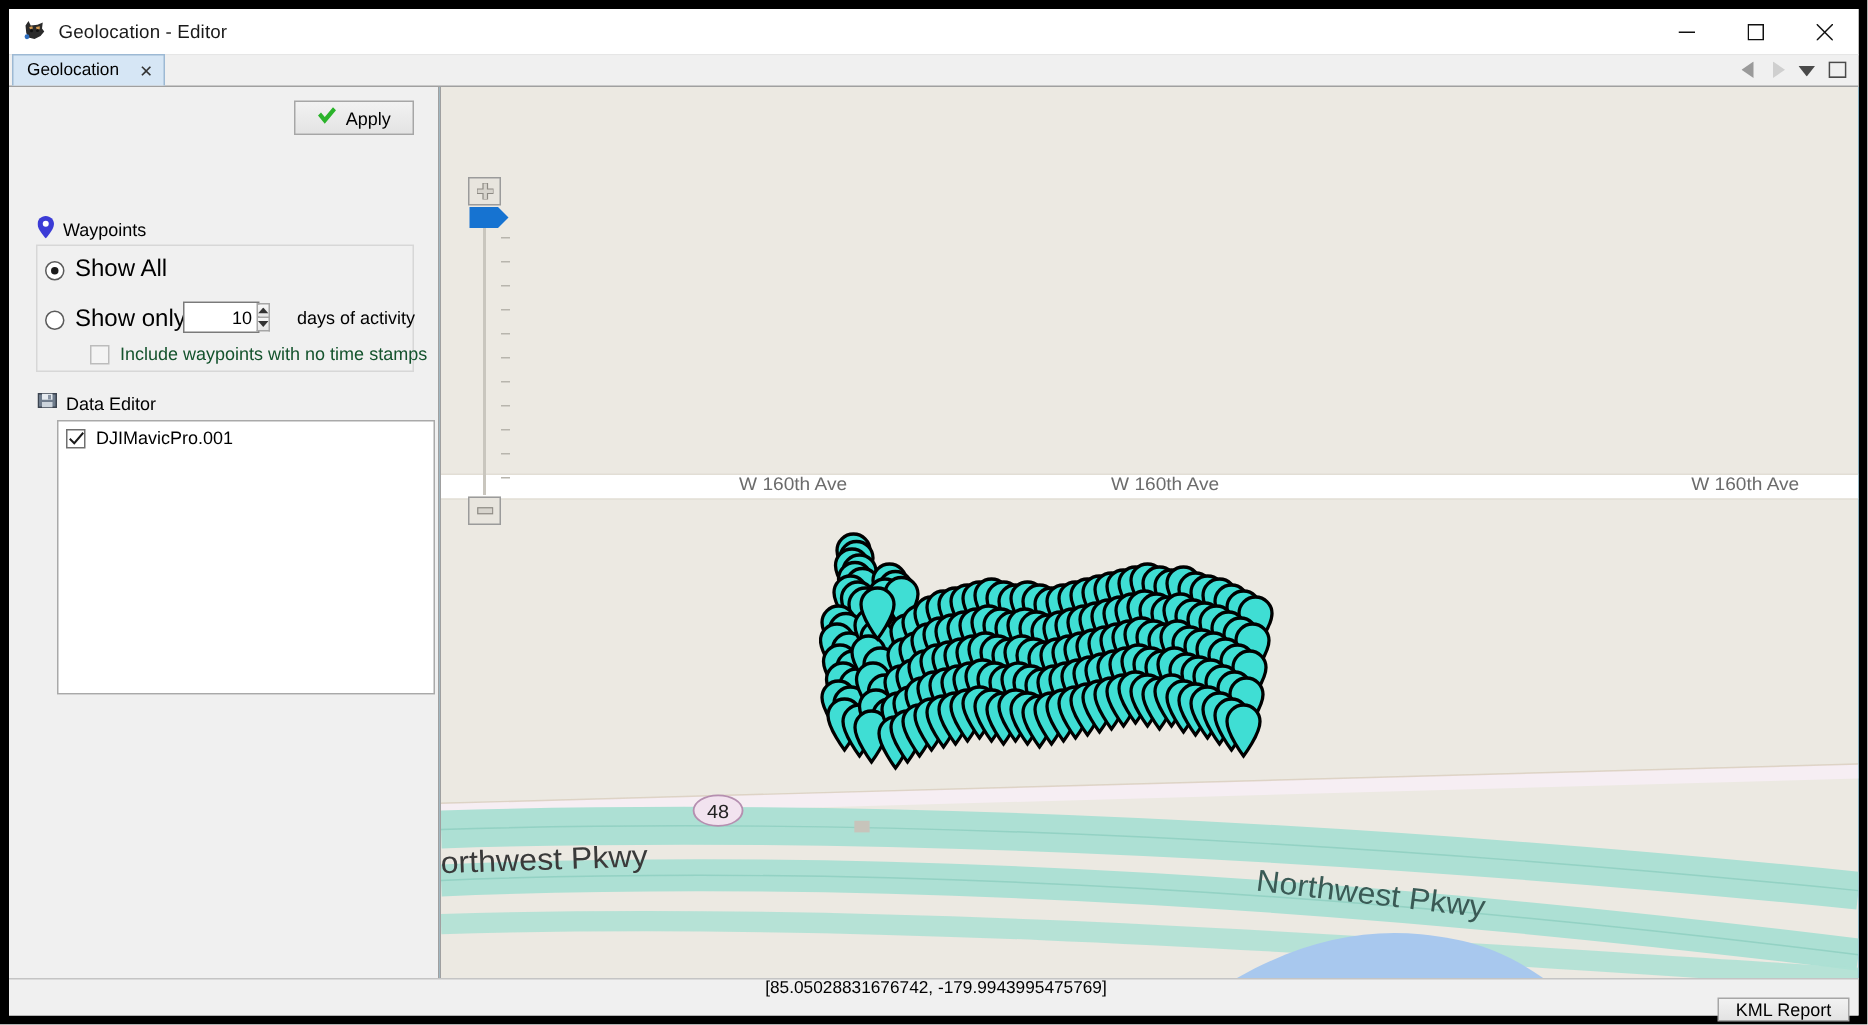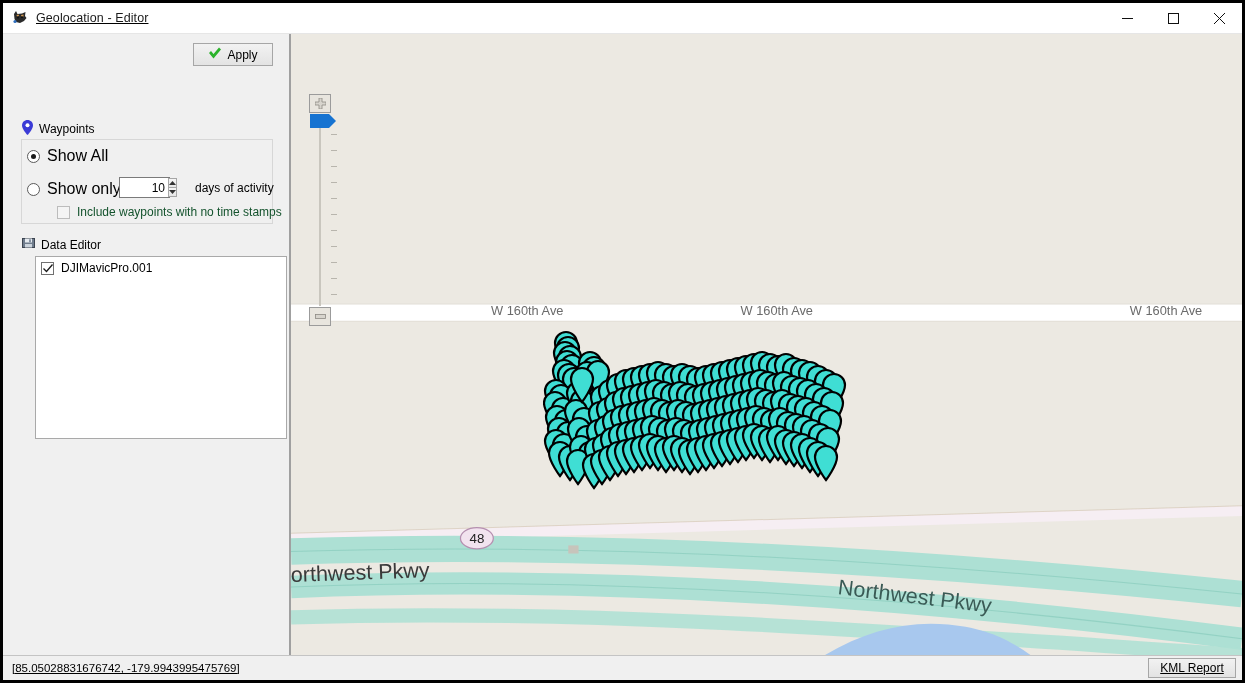--- a/index.html
+++ b/index.html
@@ -9,22 +9,22 @@
     overflow: hidden;
     font-family: "Liberation Sans", sans-serif;
     font-size: 12px;
     color: #000;
     background: #f0f0f0;
   }
   .window {
     position: relative;
     width: 1245px; height: 683px;
     background: #f0f0f0;
-    border: 3px solid #000000;
-    display: flex; flex-direction: column; text-decoration: underline;
+    border: 6px solid #000000;
+    display: flex; flex-direction: column;
   }
 
   
   .titlebar {
     height: 31px; min-height: 31px;
     background: #ffffff;
     display: flex; align-items: center;
     border-bottom: 1px solid #e6e6e6;
   }
   .title-icon { width: 16px; height: 16px; margin: 0 8px 0 9px; position: relative; flex: 0 0 auto; }
@@ -186,20 +186,21 @@
   .zoom-minus { position: absolute; left: 0; top: 213px; }
 
   
   .statusbar {
     height: 25px; min-height: 25px;
     background: #f0f0f0;
     border-top: 1px solid #c4c4c4;
     display: flex; align-items: center;
     padding: 0 6px 0 9px;
     font-size: 11.5px;
+    flex-direction: column;
   }
   .kml-btn { margin-left: auto; width: 88px; height: 20px; }
   .pin-cluster { position: absolute; }
 </style>
 </head>
 <body>
 
 <div class="window">
 
   <div class="titlebar">
@@ -227,20 +228,48 @@
       </div>
       <div class="win-btn close">
         <svg width="11" height="11" viewBox="0 0 11 11">
             <line x1="0" y1="0" x2="11" y2="11" stroke="currentColor" stroke-width="1"></line>
             <line x1="11" y1="0" x2="0" y2="11" stroke="currentColor" stroke-width="1"></line>
           </svg>
       </div>
     </div>
   </div>
 
+  <div class="tabstrip">
+    <div class="tab">
+      <span>Geolocation</span>
+      <span class="tab-close">✕</span>
+    </div>
+    <div class="tab-nav">
+      <span>
+        <svg width="10" height="11" viewBox="0 0 10 11">
+            <path d="M8 0 L8 11 L0 5.5 Z" fill="#9a9a9a"></path>
+          </svg>
+      </span>
+      <span>
+        <svg width="10" height="11" viewBox="0 0 10 11">
+            <path d="M2 0 L2 11 L10 5.5 Z" fill="#cfcfcf"></path>
+          </svg>
+      </span>
+      <span>
+        <svg width="11" height="8" viewBox="0 0 11 8">
+            <path d="M0 1 L11 1 L5.5 8 Z" fill="#4a4a4a"></path>
+          </svg>
+      </span>
+      <span>
+        <svg width="12" height="11" viewBox="0 0 12 11">
+            <rect x="0.5" y="0.5" width="11" height="10" fill="none" stroke="#4a4a4a" stroke-width="1.2"></rect>
+          </svg>
+      </span>
+    </div>
+  </div>
 
   <div class="body">
 
     <div class="left-panel">
 
       <div class="apply-btn">
         <span>
           <svg width="14" height="12" viewBox="0 0 14 12">
             <path d="M1 6 L3 4 L5.5 7 L11 0.5 L13 2.5 L5.5 11.5 Z" fill="#2bb32b"></path>
           </svg>

